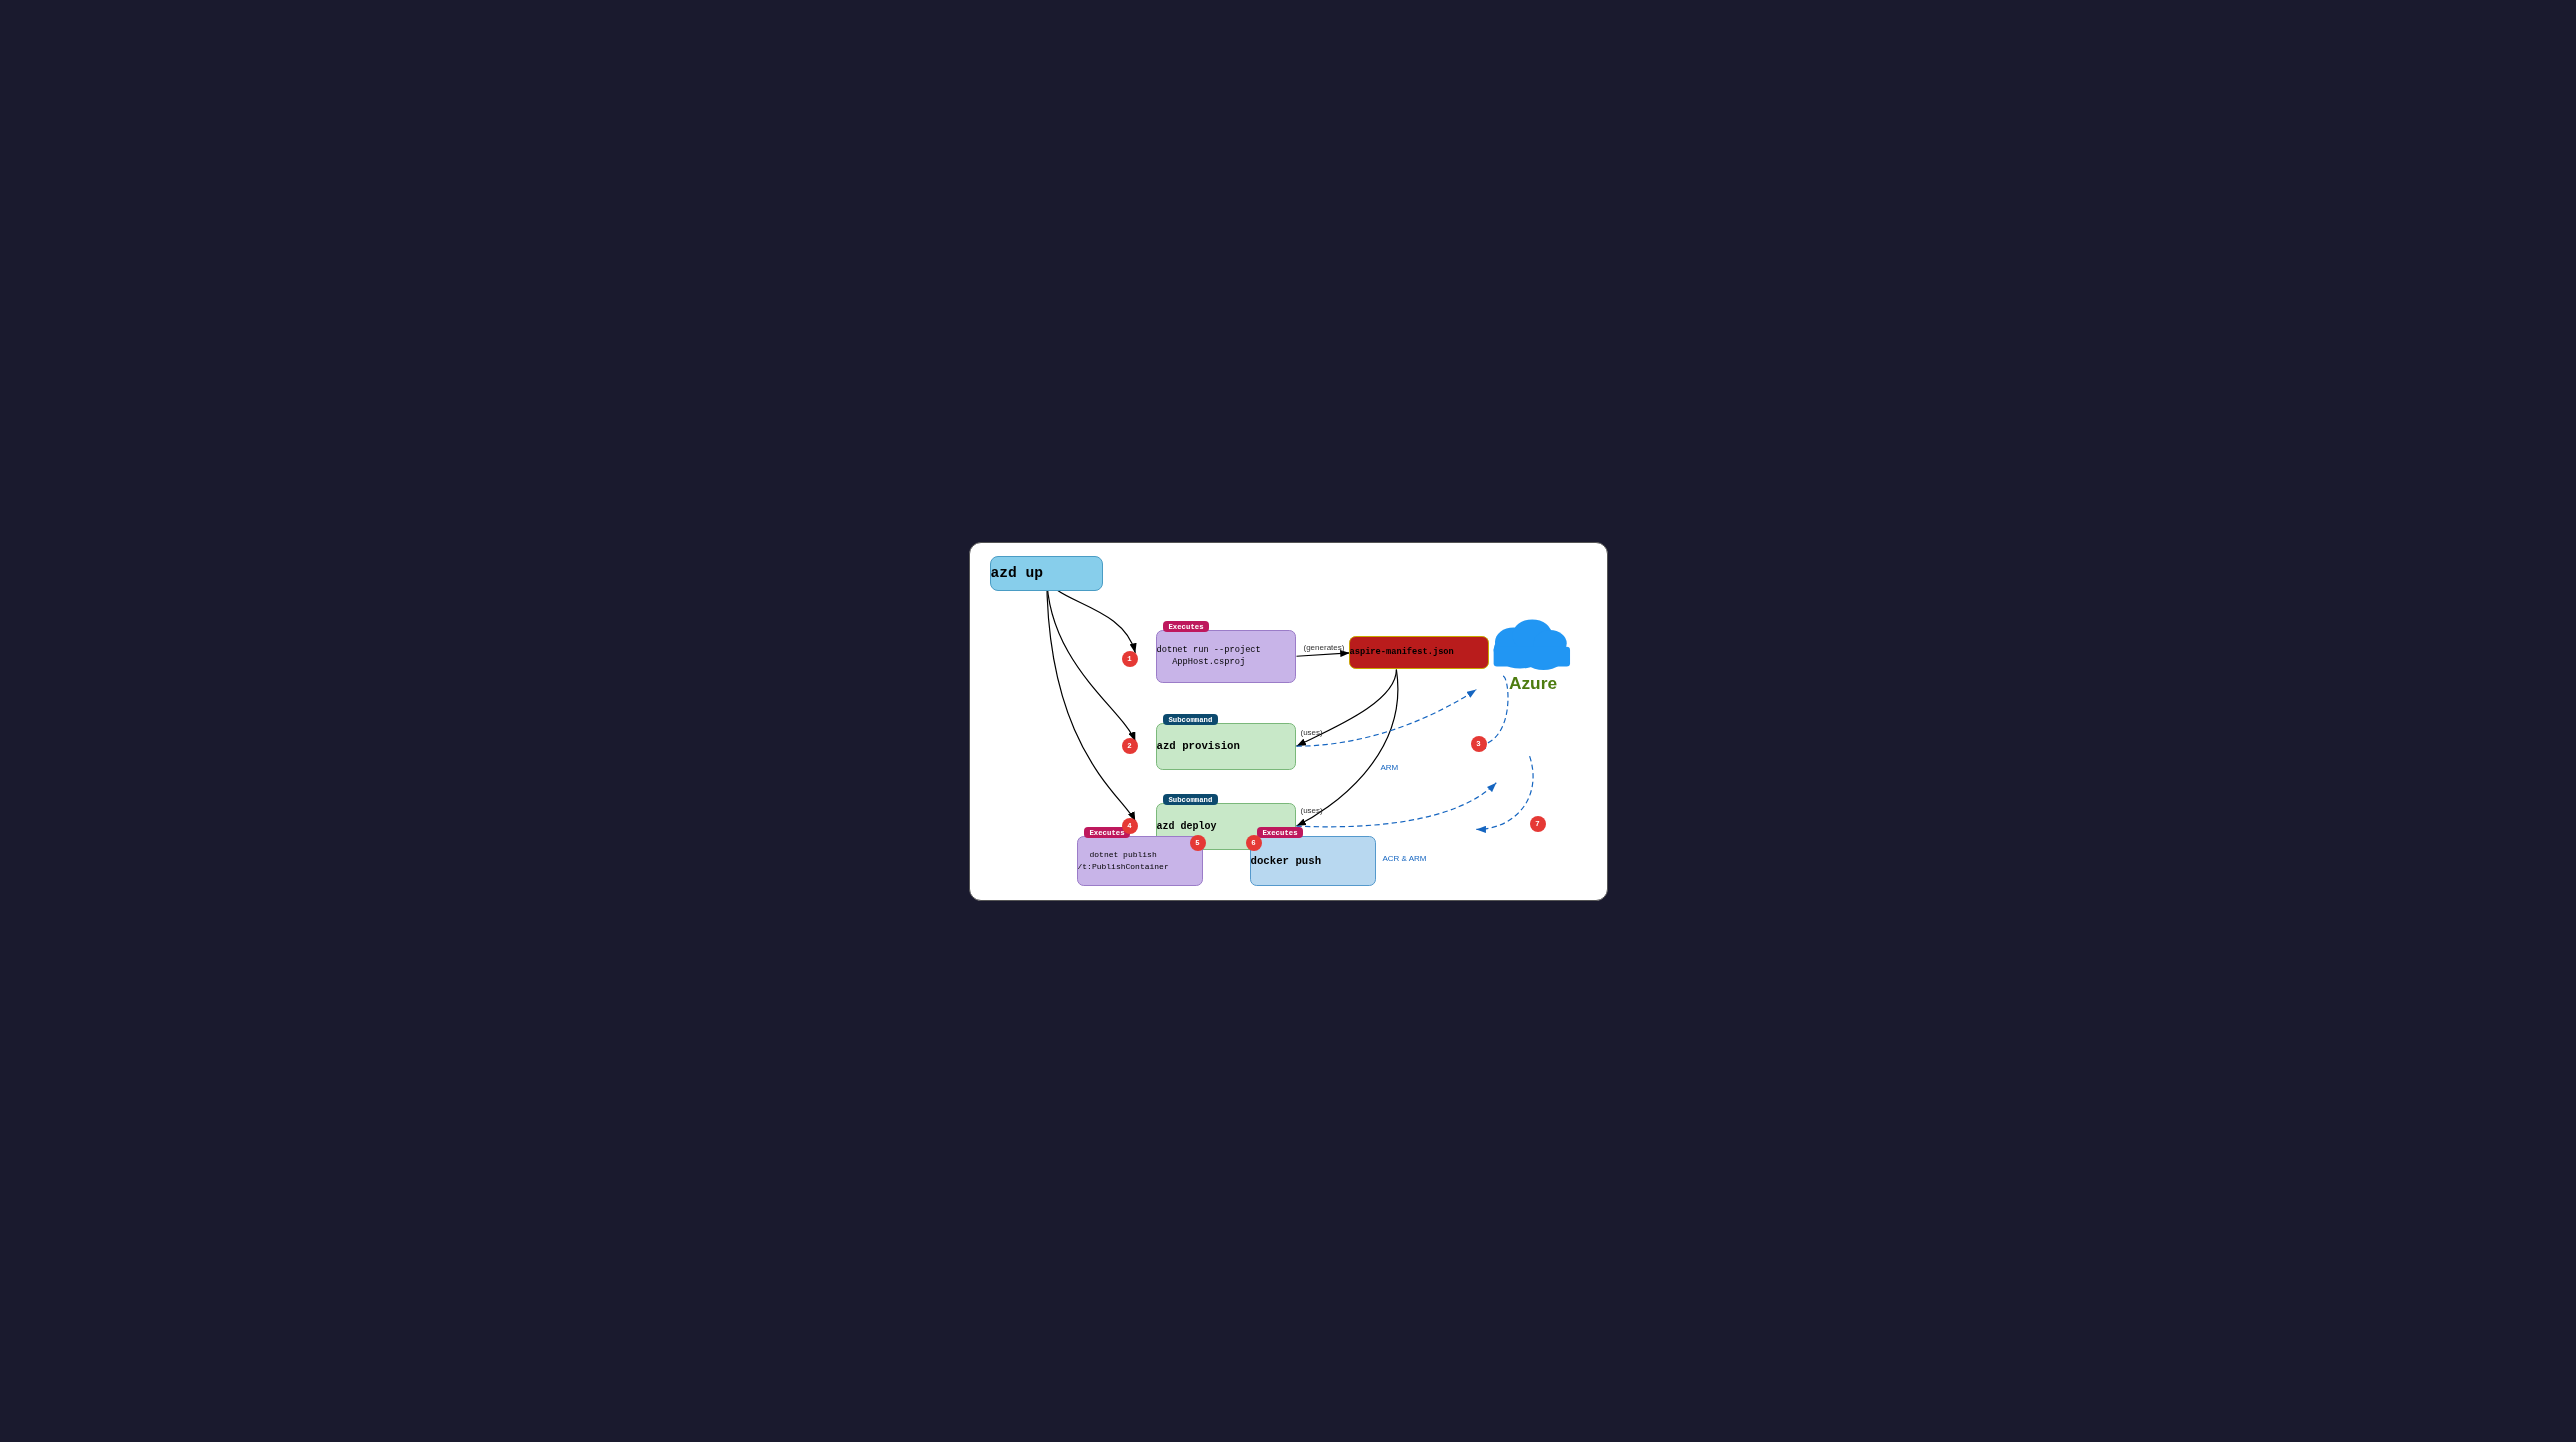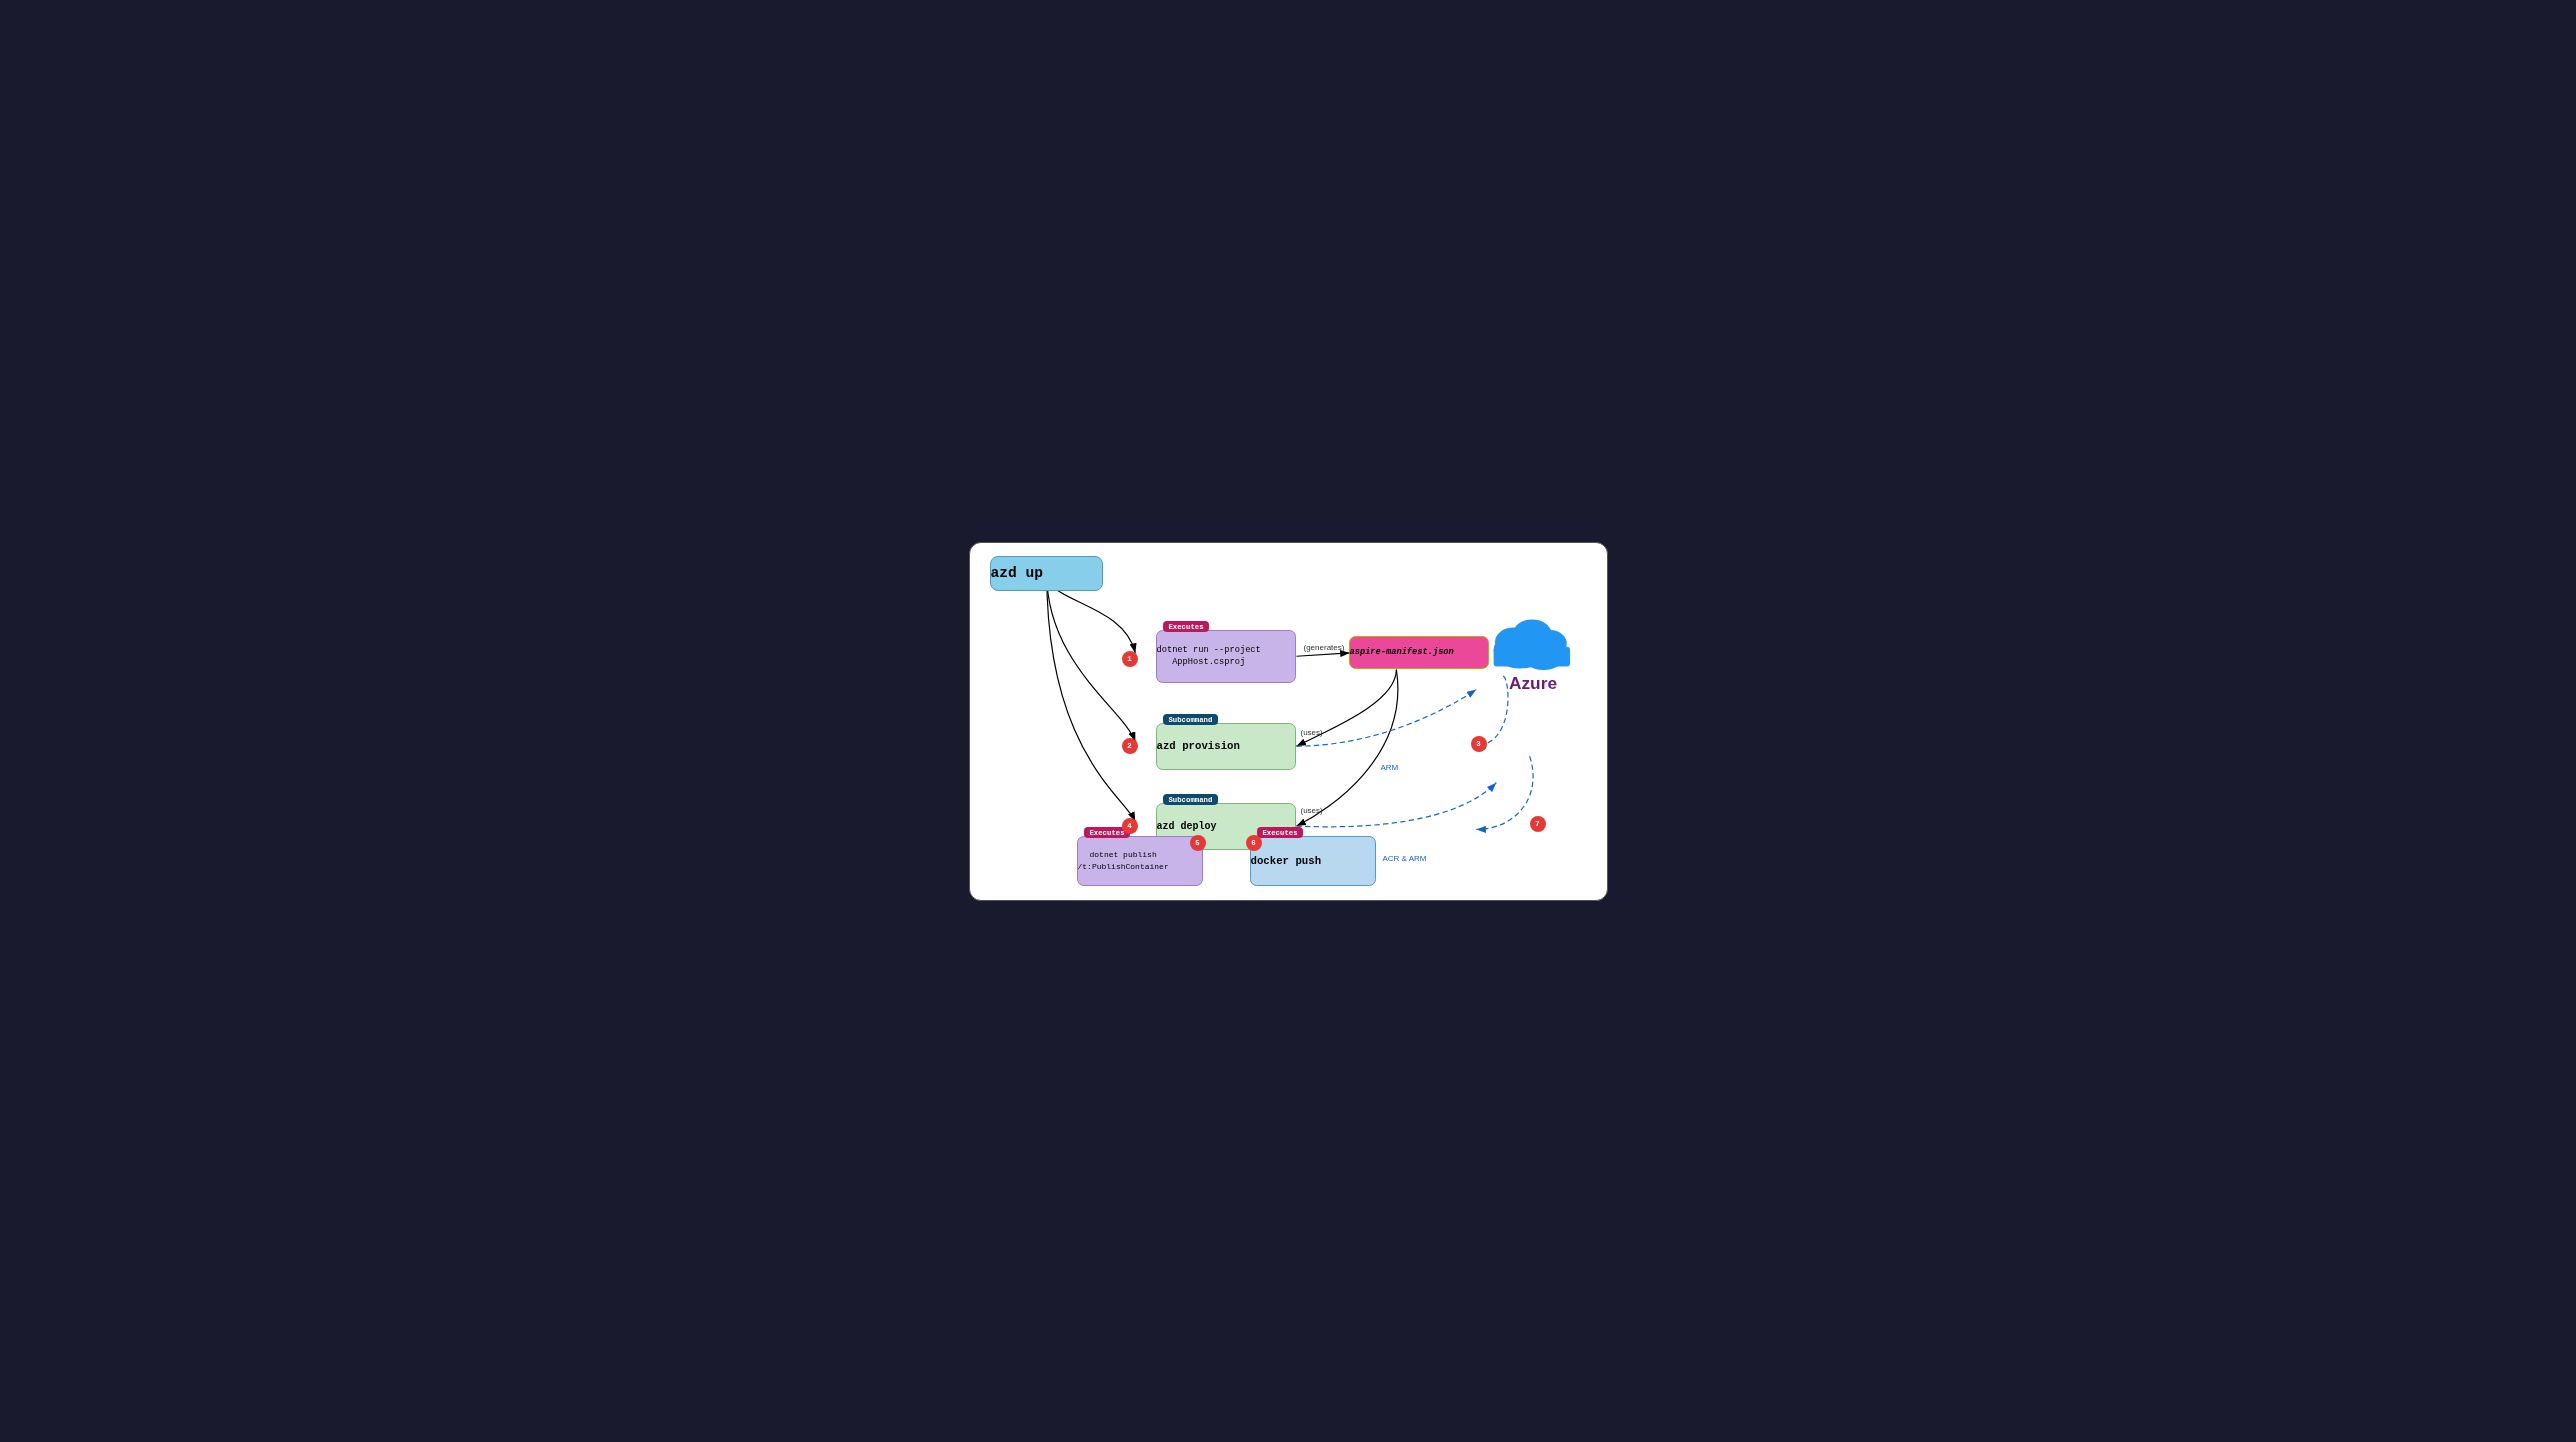--- a/index.html
+++ b/index.html
@@ -69,23 +69,22 @@
       text-align: center;
       font-family: 'Courier New', monospace;
       line-height: 1.4;
     }
     
     .aspire-manifest {
       left: 379px;
       top: 93px;
       width: 140px;
       height: 33px;
-      background: #ec4899;
+      background: #b91c1c;
       border: 1.3px solid #c8a800;
-      font-style: italic;
     }
     .aspire-manifest-text {
       font-size: 8.7px;
       font-family: 'Courier New', monospace;
       font-weight: bold;
     }
     
     .azd-provision {
       left: 186px;
       top: 180px;
@@ -145,21 +144,21 @@
     
     .azure-cloud {
       position: absolute;
       right: 27px;
       top: 67px;
     }
     .azure-label {
       font-size: 17.3px;
       font-weight: bold;
       font-family: Arial, sans-serif;
-      color: #701a75;
+      color: #4d7c0f;
       text-align: center;
     }
     
     .step-circle {
       position: absolute;
       width: 16px;
       height: 16px;
       border-radius: 50%;
       background: #e53935;
       color: white;

